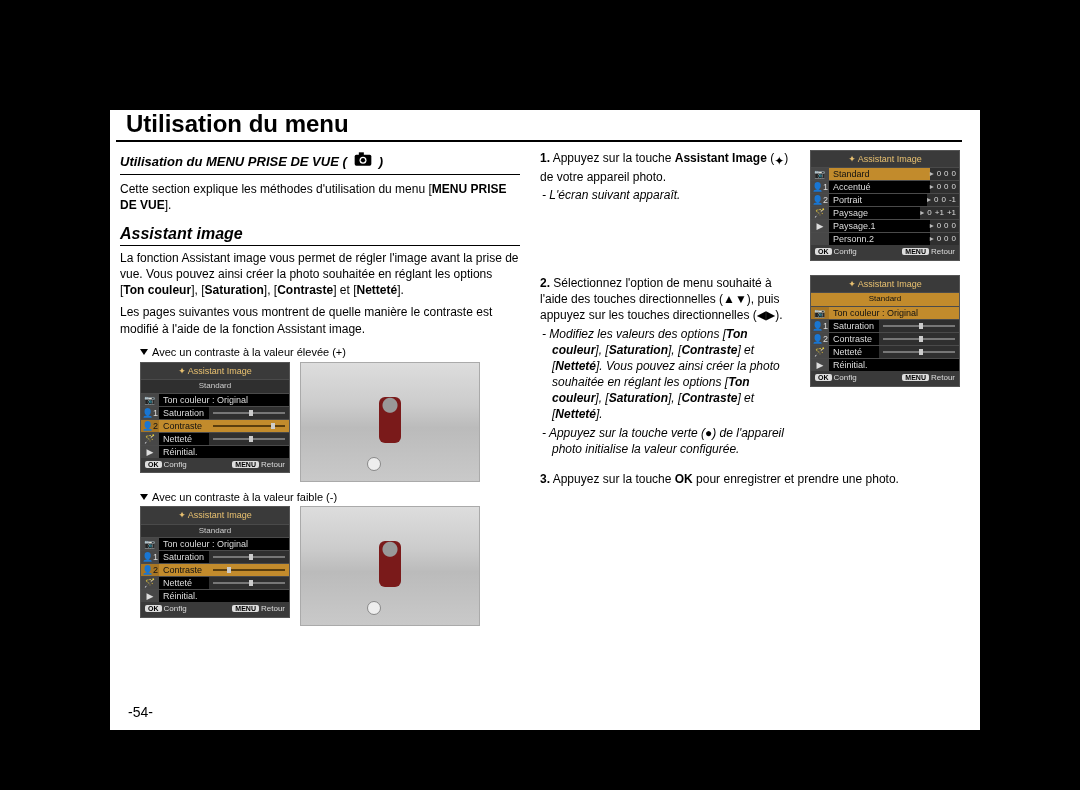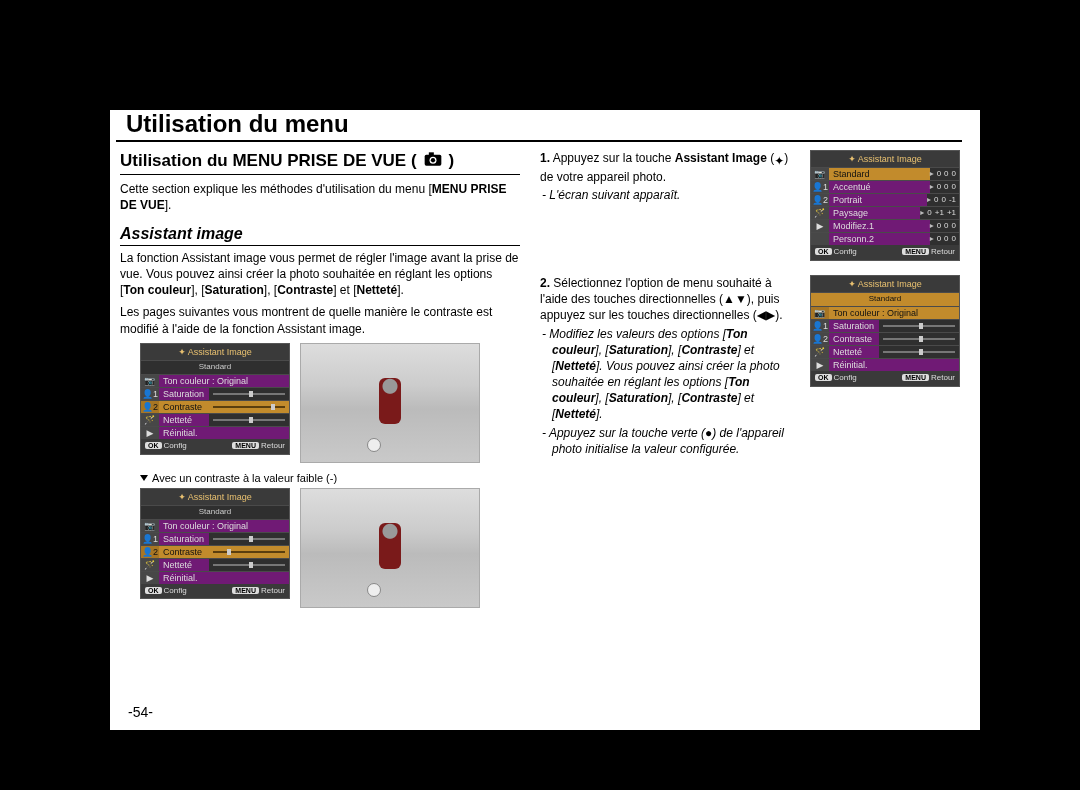--- a/index.html
+++ b/index.html
@@ -38,22 +38,23 @@
 
   .section-header {
     display: flex;
     align-items: center;
     gap: 6px;
     border-bottom: 1.5px solid #000;
     margin-bottom: 6px;
     padding-bottom: 1px;
   }
   .section-header .h-text {
-    font-size: 17px;
+    font-size: 13px;
     font-weight: bold;
+    font-style: italic;
   }
   .section-header svg { width: 20px; height: 18px; }
   .subhead {
     font-size: 16px;
     font-weight: bold;
     font-style: italic;
     border-bottom: 1px solid #000;
     margin: 10px 0 4px 0;
   }
   .body-text { font-size: 12px; margin-bottom: 6px; }
@@ -120,21 +121,21 @@
     width: 18px;
     background: #474747;
     display: flex; align-items: center; justify-content: center;
     font-size: 9px;
     color: #ddd;
   }
   .lcd .label {
     flex: 1;
     padding: 0 4px;
     display: flex; align-items: center;
-    background: #701a75;
+    background: #000000;
   }
   .lcd .label.hl { background: #c28b2c; color: #111; }
   .lcd .vals {
     display: flex; gap: 3px; align-items: center;
     padding-right: 3px;
     background: #2f2f2f;
     font-size: 8px;
   }
   .lcd .vals .arrow { color: #bbb; font-size: 8px; }
   .lcd .foot {
@@ -209,20 +210,21 @@
       </p>
 
       <div class="subhead">Assistant image</div>
 
       <p class="body-text">
         <span>La fonction Assistant image vous permet de régler l'image avant la prise de vue. Vous pouvez ainsi créer la photo souhaitée en réglant les options [</span><b>Ton couleur</b><span>], [</span><b>Saturation</b><span>], [</span><b>Contraste</b><span>] et [</span><b>Netteté</b><span>].</span>
       </p>
 
       <p class="body-text">Les pages suivantes vous montrent de quelle manière le contraste est modifié à l'aide de la fonction Assistant image.</p>
 
+      <div class="caption"><span class="tri down"></span><span>Avec un contraste à la valeur élevée (+)</span></div>
       <div class="example-row">
 
         <div class="lcd">
           <div class="title"><span>✦</span> <span>Assistant Image</span></div>
           <div class="subhead-row">Standard</div>
           <div class="row">
               <div class="icon">📷</div>
               <div class="label">Ton couleur : Original</div>
             </div>
           <div class="row">
@@ -363,21 +365,21 @@
               <div class="label">Paysage</div>
               <div class="vals">
                 <span class="arrow">▸</span>
                 <span>0</span>
                 <span>+1</span>
                 <span>+1</span>
               </div>
             </div>
           <div class="row">
               <div class="icon">▶</div>
-              <div class="label">Modifiez.1</div>
+              <div class="label">Paysage.1</div>
               <div class="vals">
                 <span class="arrow">▸</span>
                 <span>0</span>
                 <span>0</span>
                 <span>0</span>
               </div>
             </div>
           <div class="row">
               <div class="icon"></div>
               <div class="label">Personn.2</div>
@@ -442,18 +444,23 @@
               <div class="icon">▶</div>
               <div class="label">Réinitial.</div>
             </div>
           <div class="foot">
             <span><span class="btn">OK</span><span>Config</span></span>
             <span><span class="btn">MENU</span><span>Retour</span></span>
           </div>
         </div>
       </div>
 
+      <div class="step-row">
+        <div class="step-text">
+          <span class="num">3.</span><span> Appuyez sur la touche </span><b>OK</b><span> pour enregistrer et prendre une photo.</span>
+        </div>
+      </div>
 
     </div>
   </div>
 
   <div class="pagenum">-54-</div>
 </div>
 
 </body></html>

